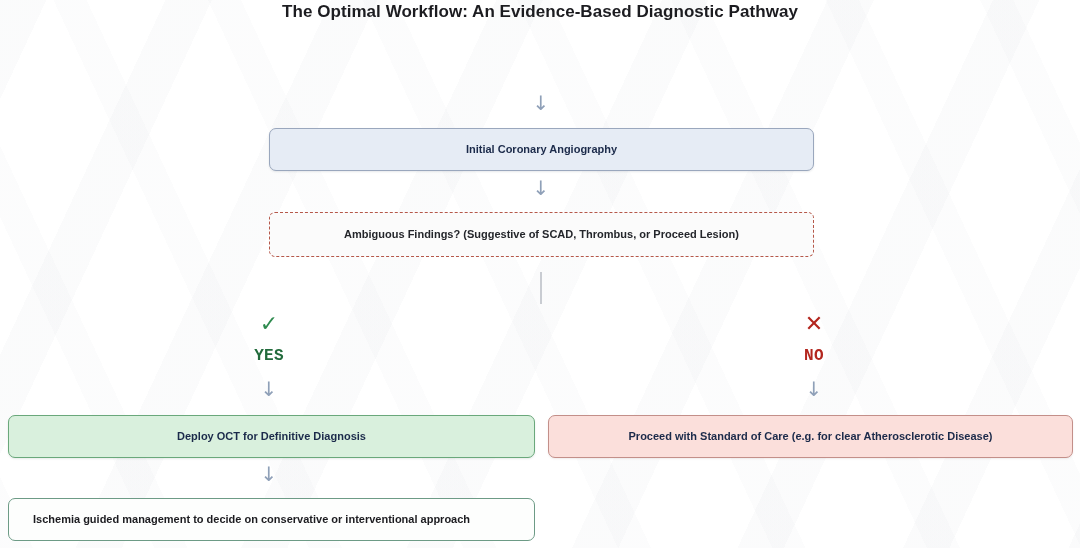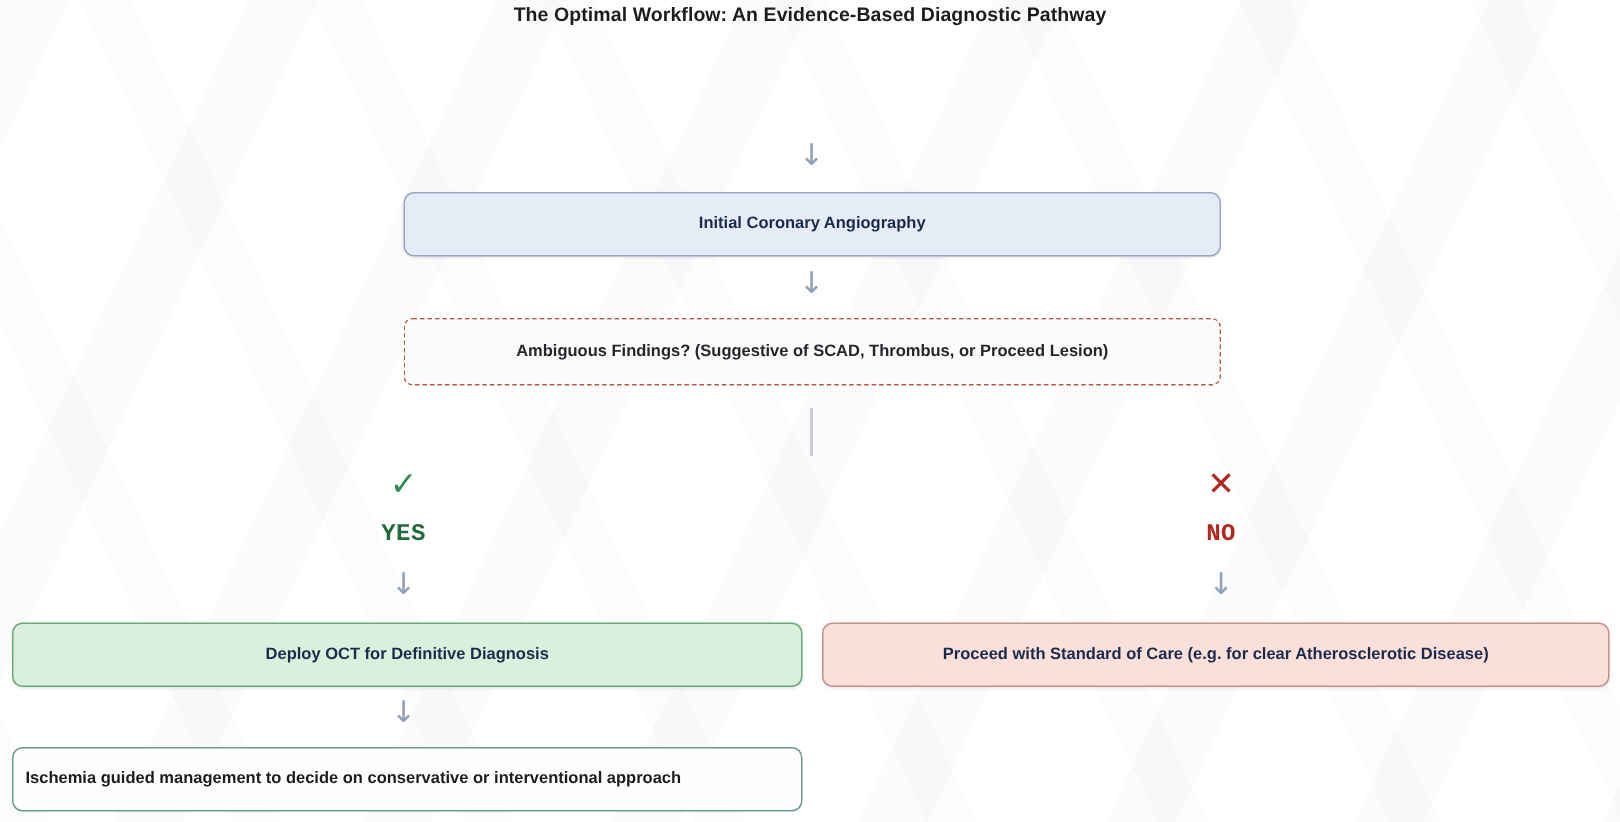--- a/index.html
+++ b/index.html
@@ -32,21 +32,21 @@
     height: 548px;
     z-index: 1;
   }
 
   .page-title {
     position: absolute;
     top: 2px;
     left: 0;
     width: 1080px;
     text-align: center;
-    font-size: 13px;
+    font-size: 17px;
     font-weight: bold;
     color: #1c1c20;
     letter-spacing: 0.05px;
   }
 
   .node {
     position: absolute;
     box-sizing: border-box;
     display: flex;
     align-items: center;
@@ -174,17 +174,17 @@
   <div class="node node-pink" style="left:548px; top:415px; width:525px; height:43px;">
     <span>Proceed with Standard of Care (e.g. for clear Atherosclerotic Disease)</span>
   </div>
 
   <div class="node node-green" style="left:8px; top:415px; width:527px; height:43px;">
     <span>Deploy OCT for Definitive Diagnosis</span>
   </div>
 
   <div class="arrow" style="left:255px; top:464px; width:28px;">↓</div>
 
-  <div class="node node-outline-green" style="left:8px; top:498px; width:527px; height:43px; justify-content:flex-start; padding-left:8px;">
+  <div class="node node-outline-green" style="left:8px; top:498px; width:527px; height:43px; justify-content:flex-start; padding-left:24px;">
     <span>Ischemia guided management to decide on conservative or interventional approach</span>
   </div>
 
 </div>
 
 </body></html>

